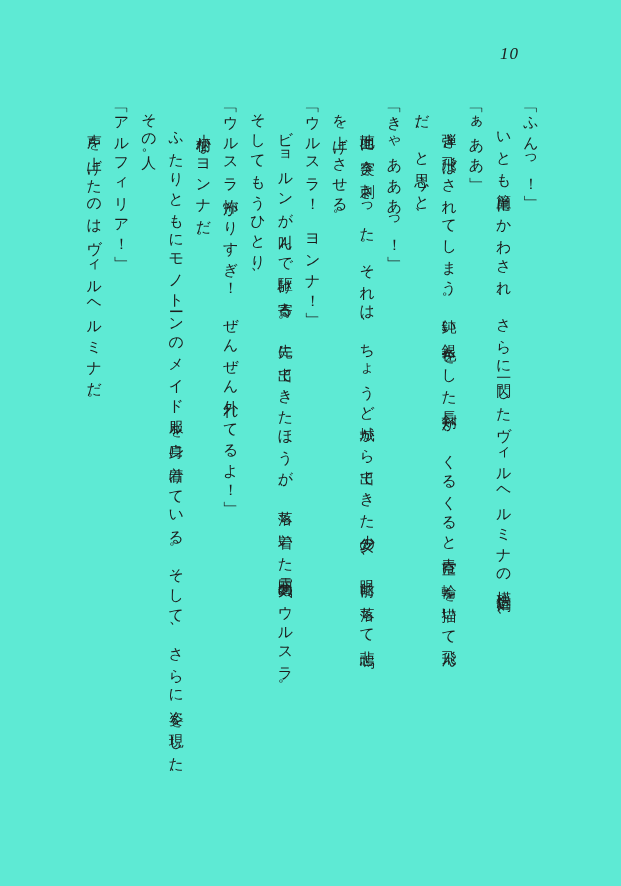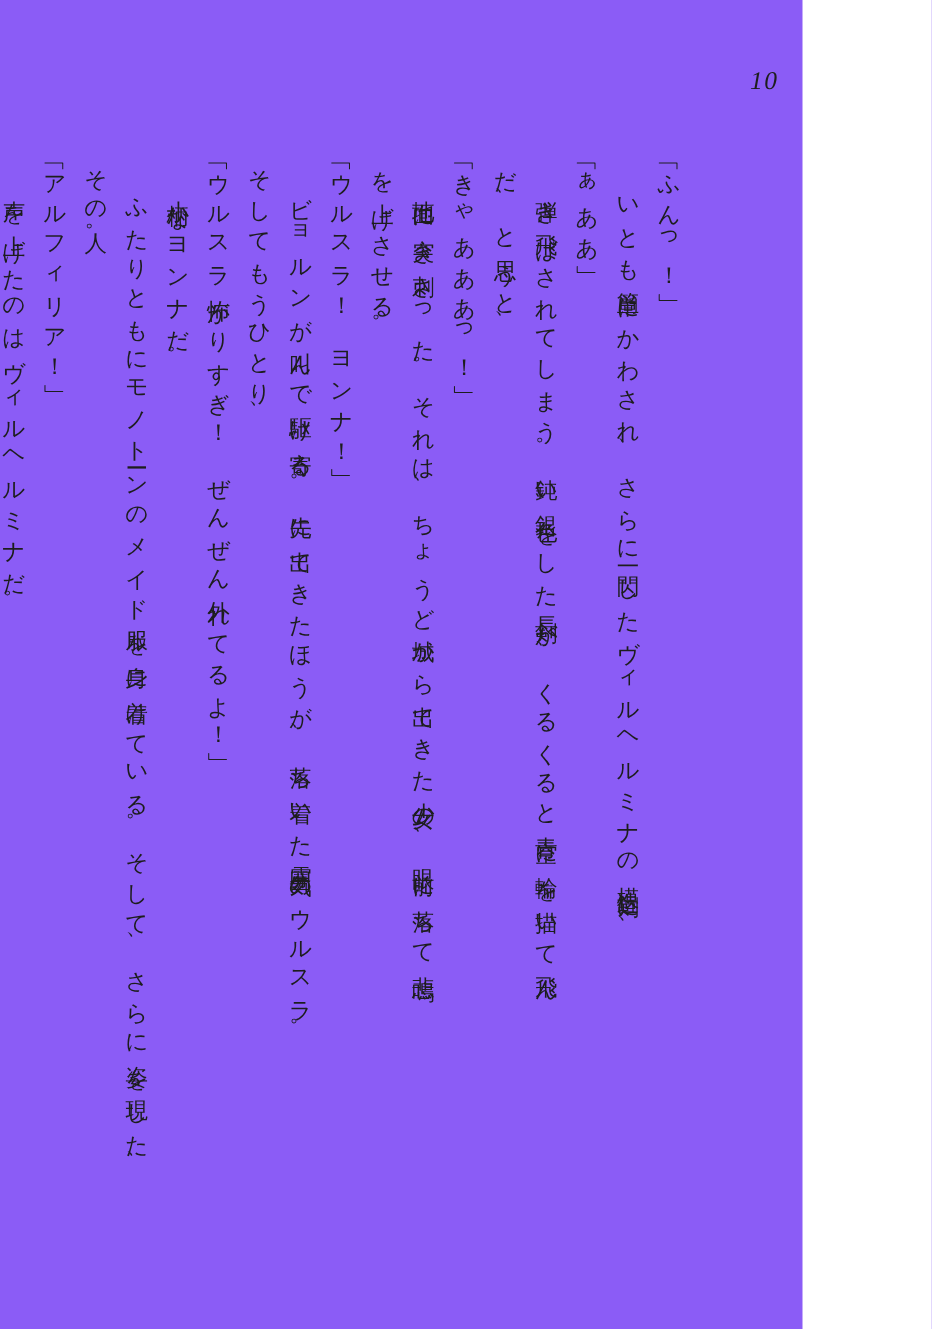--- a/index.html
+++ b/index.html
@@ -2,23 +2,23 @@
 <html lang="ja"><head>
 <meta charset="utf-8">
 <style>
   html, body {
     margin: 0;
     padding: 0;
     background: #ffffff;
   }
   .book-page {
     position: relative;
-    width: 535px;
+    width: 621px;
     height: 886px;
-    background: #8b5cf6;
+    background: #5eead4;
     overflow: hidden;
     font-family: "Liberation Serif", "DejaVu Serif", serif;
   }
   .page-number {
     position: absolute;
     top: 44px;
     left: 500px;
     font-style: italic;
     font-size: 17px;
     letter-spacing: 1px;

